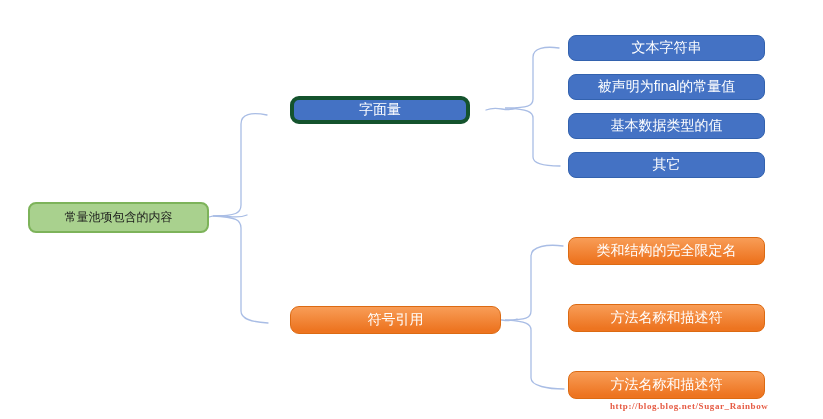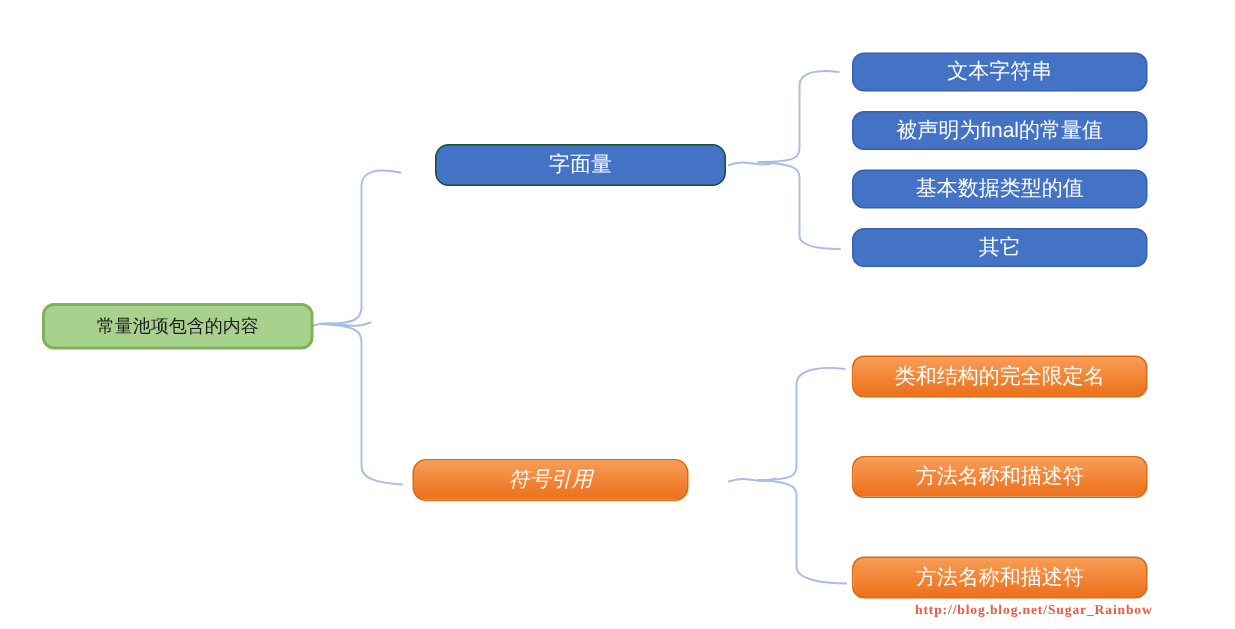--- a/index.html
+++ b/index.html
@@ -33,33 +33,32 @@
   }
   .node.root{
     left:28px;top:202px;width:181px;height:31px;
     background:#A9D18E;
     border:2px solid #7DB35A;
     border-radius:8px;
     color:#1a1a1a;
     font-size:12px;
   }
   .node.blue-branch{
-    left:290px;width:194px;height:28px;
+    left:290px;width:180px;height:28px;
     background:#4472C4;
-    border:1px solid #14532d;
+    border:4px solid #14532d;
     border-radius:9px;
     color:#ffffff;
   }
   .node.orange-branch{
-    left:275px;width:184px;height:28px;
+    left:290px;width:211px;height:28px;
     background:linear-gradient(180deg,#F89D57 0%,#ED7420 90%);
     border:1px solid #DC6A12;
     border-radius:9px;
     color:#ffffff;
-    font-style:italic;
   }
   .node.blue-leaf{
     left:568px;width:197px;height:26px;
     background:#4472C4;
     border:1px solid #3362AE;
     border-radius:8px;
     color:#ffffff;
   }
   .node.orange-leaf{
     left:568px;width:197px;height:28px;

